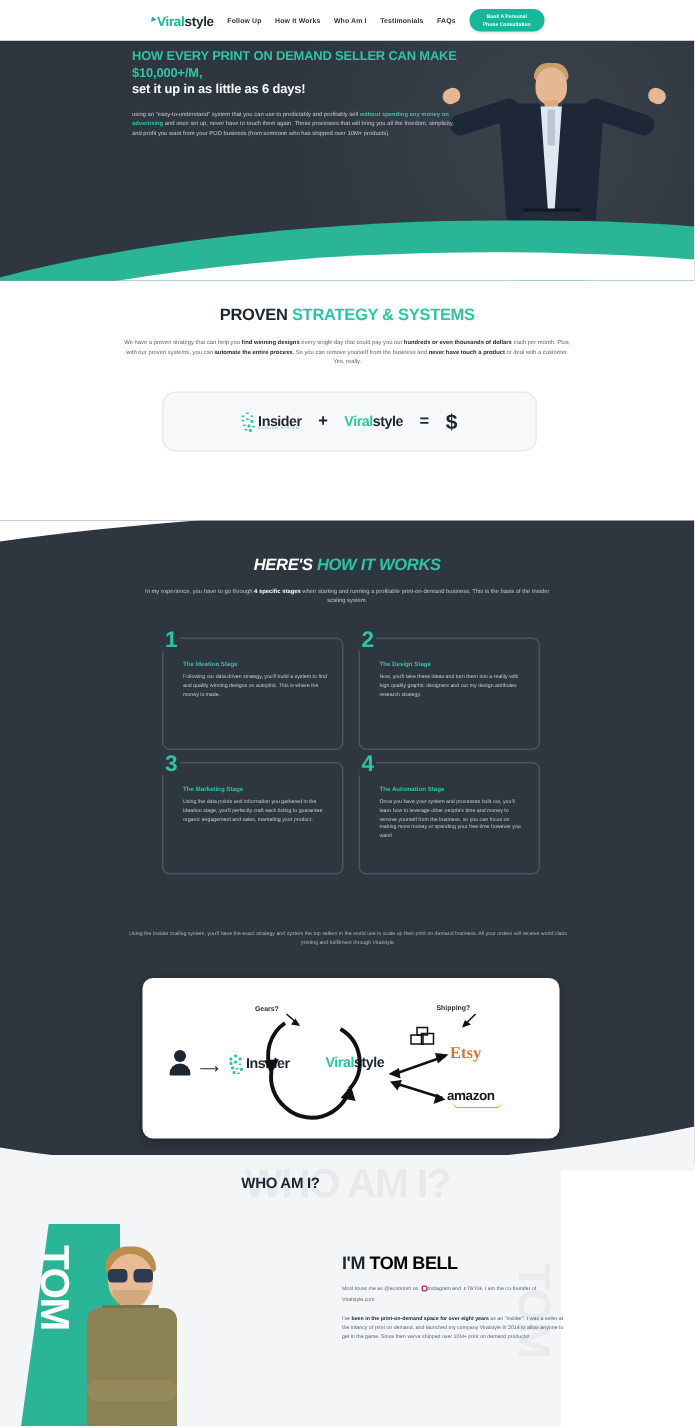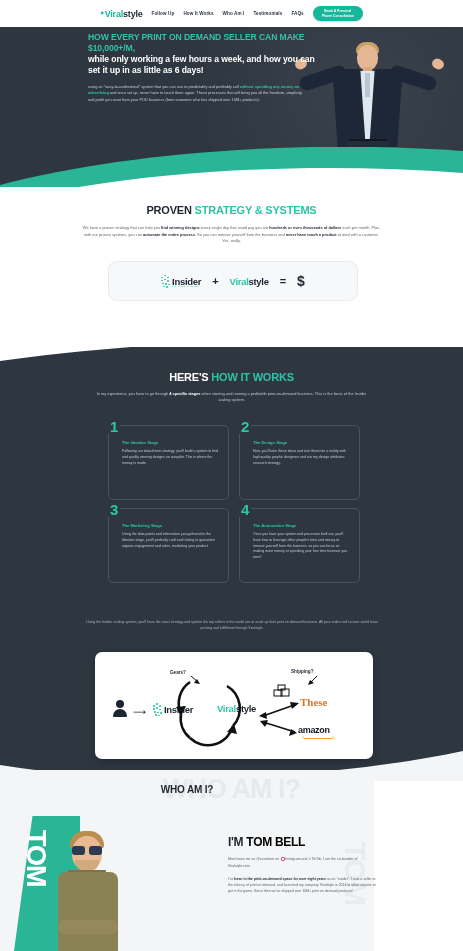--- a/index.html
+++ b/index.html
@@ -75,21 +75,21 @@
   .ins-dots i{position:absolute;width:1.6px;height:1.6px;border-radius:50%;background:#2ec4a6;}
   .ins-txt{font-size:9.5px;font-weight:700;color:#1d2530; letter-spacing:-.3px;}
   .ins-sub{font-size:2.2px;color:#2ec4a6;letter-spacing:.6px; margin-top:-2px;}
   .plus,.eq{font-size:11px;font-weight:800;color:#1d2530;}
   .dollar{font-size:14px;font-weight:800;color:#1d2530;}
   .vs-logo{font-size:9.5px;font-weight:700;letter-spacing:-.3px;}
 
   
   .how{ position:absolute; top:347px; left:0; width:463px; height:305px; background:#2e3640; z-index:7; overflow:hidden;}
   .how-topcurve{position:absolute;top:-18px;left:0;width:463px;height:36px;}
-  .how .sect-title{ margin-top:24px;}
+  .how .sect-title{ margin-top:24px;font-style:italic;}
   .how .sect-title .t-dark{color:#fff;}
   .how-p{ margin:8px auto 0; width:282px; text-align:center; font-size:3.9px; color:#bfc6cf; line-height:1.66;}
   .how-p b{color:#fff;font-weight:700;}
   .cards{ position:absolute; top:78px; left:108px; width:252px;
     display:grid; grid-template-columns:1fr 1fr; gap:8px 10px;}
   .card{ position:relative; padding:9px 9px 9px 13px; min-height:75px;
     border:.8px solid #4a5360; border-radius:5px; background:transparent;}
   .card .num{ position:absolute; left:-1px; top:-7px; font-size:15px; font-weight:800; color:#2ec4a6; line-height:1;
      background:#2e3640; padding:0 2px;}
   .card h4{ font-size:4.1px; font-weight:700; color:#2ec4a6; margin-bottom:4px; margin-top:5px;}
@@ -180,21 +180,20 @@
       <div class="m-shirt"></div>
       <div class="m-tie"></div>
       <div class="m-jacketL"></div>
       <div class="m-jacketR"></div>
       <div class="m-belt"></div>
       <div class="m-pants"></div>
     </div>
 
     <div class="hero-inner">
       <div class="h1a">HOW EVERY PRINT ON DEMAND SELLER CAN MAKE $10,000+/M,</div>
-      <div class="h1b">while only working a few hours a week, and how you can</div>
       <div class="h1b">set it up in as little as 6 days!</div>
       <div class="hero-p"><span>using an "easy-to-understand" system that you can use to predictably and profitably sell </span><span class="hl">without spending any money on advertising</span><span> and once set up, never have to touch them again. These processes that will bring you all the freedom, simplicity, and profit you want from your POD business (from someone who has shipped over 10M+ products).</span></div>
     </div>
 
     <svg class="teal-swoosh" viewBox="0 0 463 46" preserveAspectRatio="none">
       <path d="M0,38 C120,6 300,-8 463,4 L463,46 L0,46 Z" fill="#2ab596"></path>
     </svg>
     <svg class="white-curve" viewBox="0 0 463 50" preserveAspectRatio="none">
       <path d="M0,46 C130,14 300,4 463,16 L463,50 L0,50 Z" fill="#ffffff"></path>
     </svg>
@@ -317,21 +316,21 @@
         <path d="M172,72 L167,70" stroke="#111" stroke-width="1.6" fill="none"></path>
         <polygon points="165,69 173,68 170,75" fill="#111"></polygon>
       </svg>
 
       <svg class="d-box" width="18" height="14" viewBox="0 0 18 14">
         <rect x="1" y="6" width="8" height="6" fill="none" stroke="#111" stroke-width="1"></rect>
         <rect x="8" y="5" width="8" height="7" fill="none" stroke="#111" stroke-width="1"></rect>
         <rect x="5" y="1" width="7" height="5" fill="none" stroke="#111" stroke-width="1"></rect>
       </svg>
 
-      <div class="d-etsy">These</div>
+      <div class="d-etsy">Etsy</div>
       <div class="d-amz">amazon</div>
       <div class="d-amz-sm"></div>
     </div>
     <svg class="diag-bottomcurve" viewBox="0 0 463 40" preserveAspectRatio="none">
       <path d="M0,24 C130,46 320,40 463,10 L463,40 L0,40 Z" fill="#f4f5f6"></path>
     </svg>
   </div>
 
   <div class="who">
     <div class="who-watermark">WHO AM I?</div>

